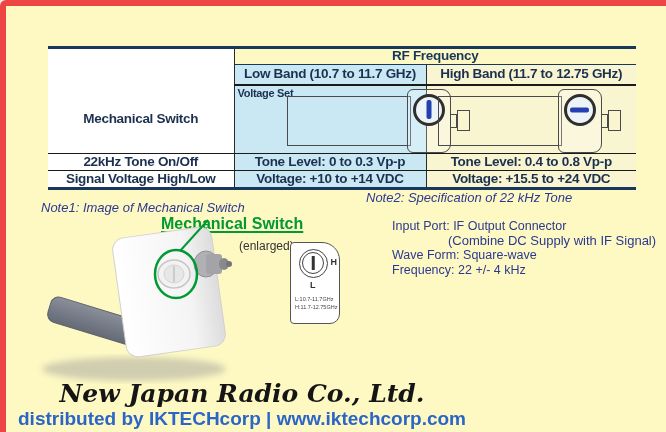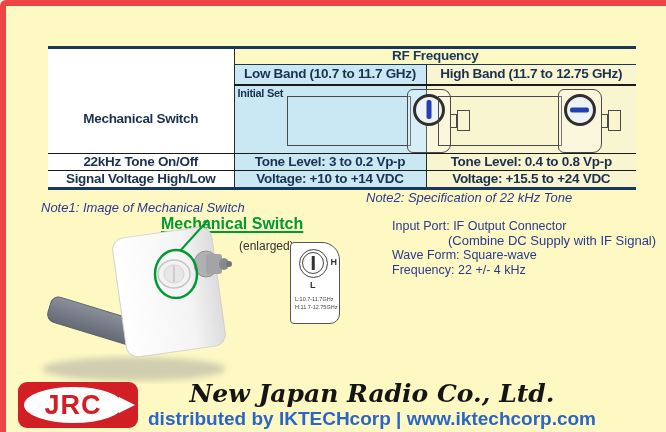--- a/index.html
+++ b/index.html
@@ -86,21 +86,21 @@
       <td class="c1" rowspan="2"></td>
       <td class="rf" colspan="2">RF Frequency</td>
     </tr>
     <tr>
       <td class="band bg-low">Low Band (10.7 to 11.7 GHz)</td>
       <td class="band bg-high c3">High Band (11.7 to 12.75 GHz)</td>
     </tr>
     <tr class="rsw">
       <td class="c1">Mechanical Switch</td>
       <td class="bg-low cell-rel">
-        <span class="initial-set">Initial Set</span>
+        <span class="initial-set">Voltage Set</span>
         <div class="lnb pos-low">
           <div class="bodyr"></div>
           <div class="head"></div>
           <div class="dial">
                 <div class="slot v"></div>
               </div>
           <div class="conn1"></div>
           <div class="conn2"></div>
         </div>
       </td>
@@ -111,21 +111,21 @@
           <div class="dial">
                 <div class="slot h"></div>
               </div>
           <div class="conn1"></div>
           <div class="conn2"></div>
         </div>
       </td>
     </tr>
     <tr class="rtone">
       <td class="c1">22kHz Tone On/Off</td>
-      <td class="bg-low">Tone Level: 3 to 0.2 Vp-p</td>
+      <td class="bg-low">Tone Level: 0 to 0.3 Vp-p</td>
       <td class="bg-high c3">Tone Level: 0.4 to 0.8 Vp-p</td>
     </tr>
     <tr class="rvolt">
       <td class="c1">Signal Voltage High/Low</td>
       <td class="bg-low">Voltage: +10 to +14 VDC</td>
       <td class="bg-high c3">Voltage: +15.5 to +24 VDC</td>
     </tr>
   </tbody>
     </table>
 
@@ -184,24 +184,19 @@
     <line x1="140" y1="52" x2="140" y2="68" stroke="#cccccc" stroke-width="2"></line>
     <ellipse cx="172" cy="50" rx="12" ry="13" fill="#b0b0b5" stroke="#8f8f95" stroke-width="1"></ellipse>
     <rect x="172" y="40" width="16" height="20" rx="3" fill="#a3a3a8"></rect>
     <ellipse cx="190" cy="50" rx="5" ry="6" fill="#88888d"></ellipse>
     <circle cx="195" cy="50" r="3" fill="#74747a"></circle>
     <ellipse cx="142" cy="60" rx="21" ry="24" fill="none" stroke="#009933" stroke-width="2.5"></ellipse>
     <line x1="174" y1="6" x2="146" y2="37" stroke="#009933" stroke-width="2"></line>
   </svg>
 
   <div id="footer">
-    <div class="jrc-badge">
-      <div class="jrc-oval"></div>
-      <div class="jrc-tip"></div>
-      <div class="jrc-text">JRC</div>
-    </div>
     <div class="footer-text">
       <div class="company">New Japan Radio Co., Ltd.</div>
       <div class="distributor">distributed by IKTECHcorp | www.iktechcorp.com</div>
     </div>
   </div>
 
 </div>
 
 </body></html>

